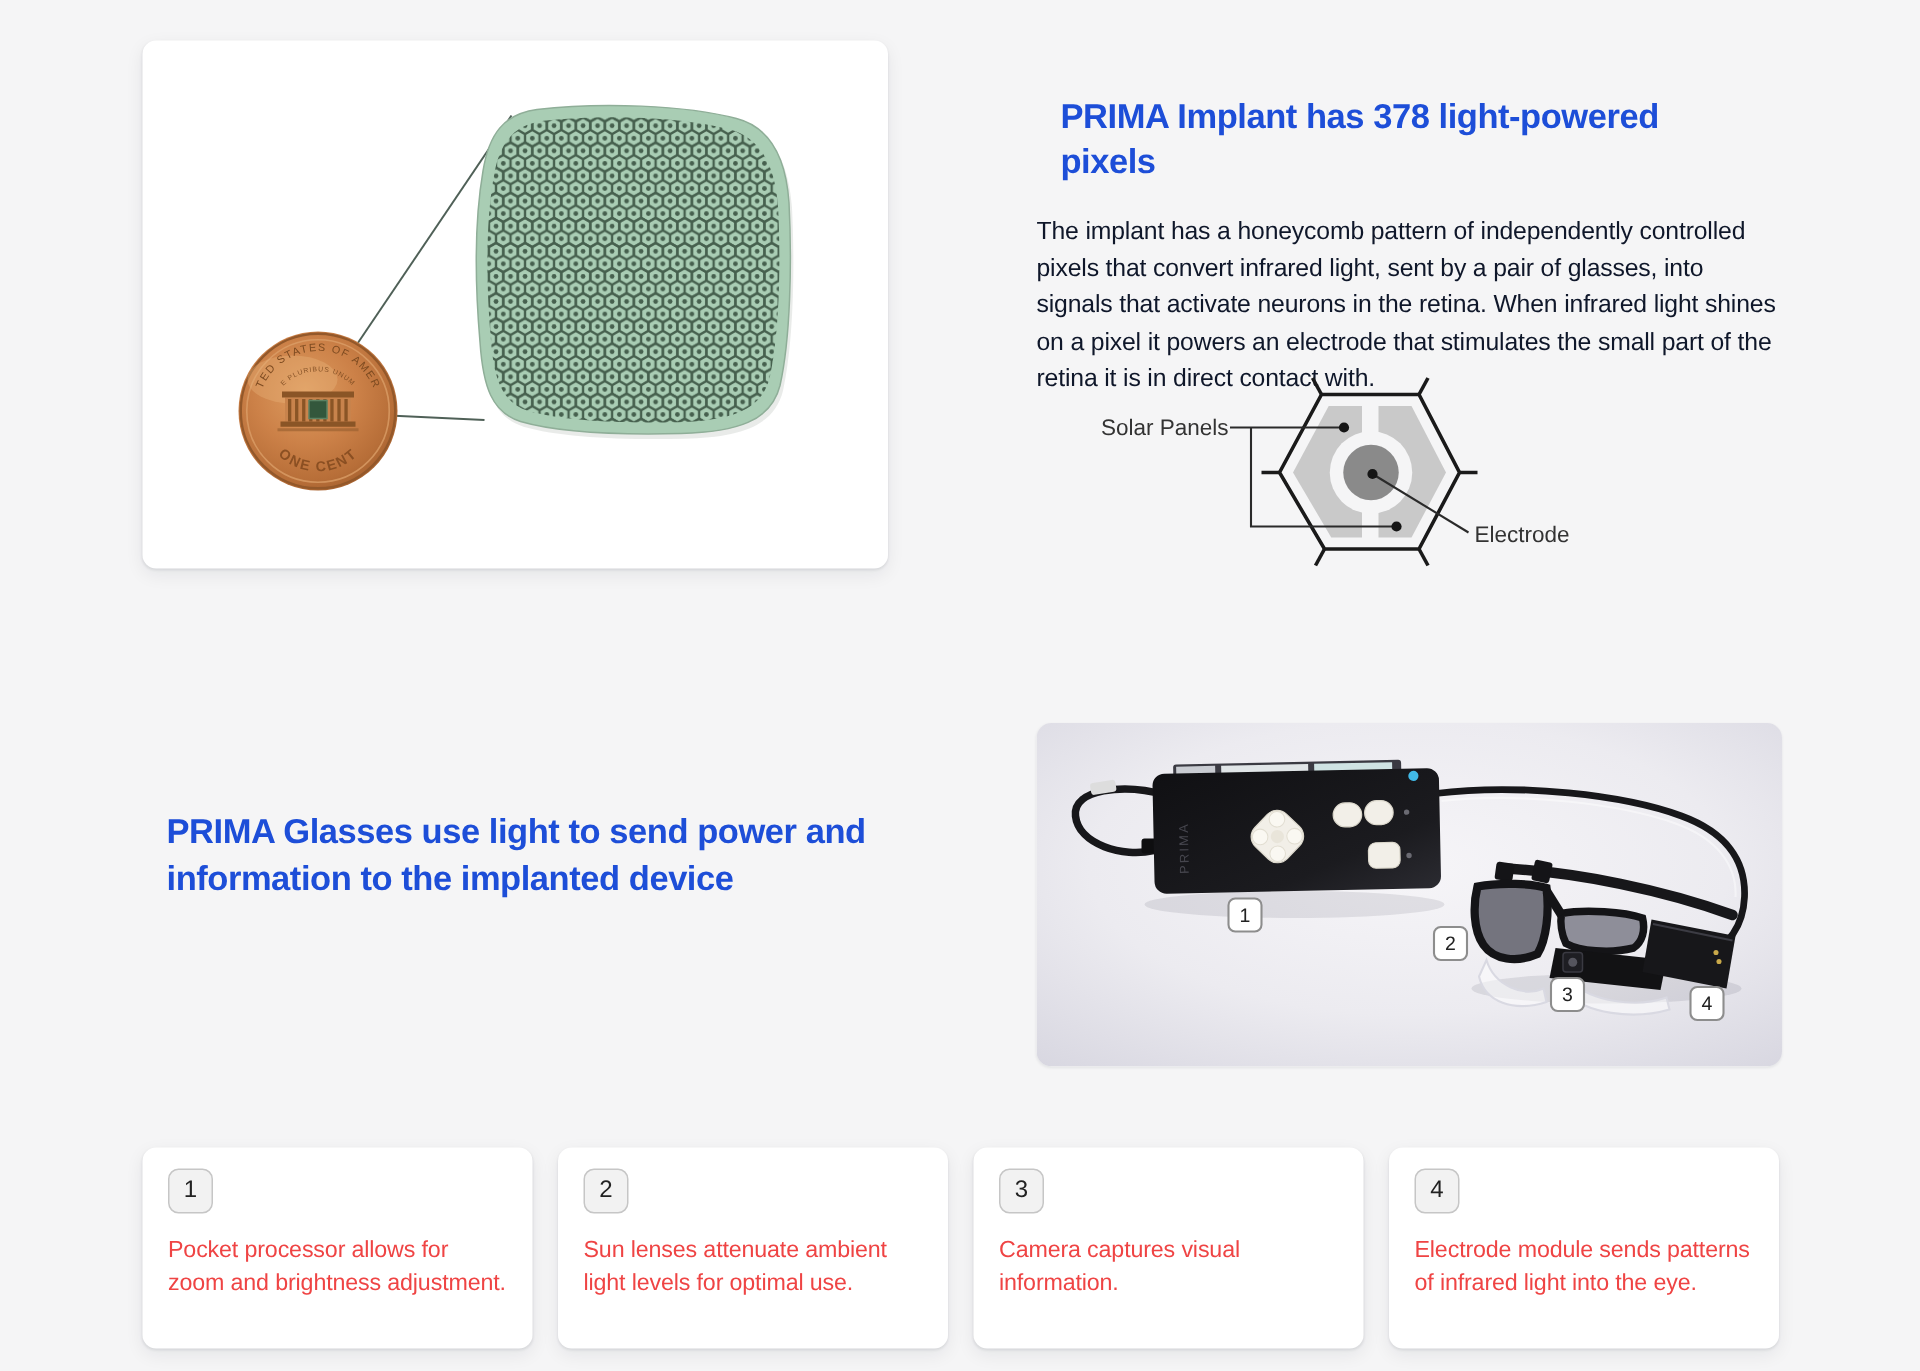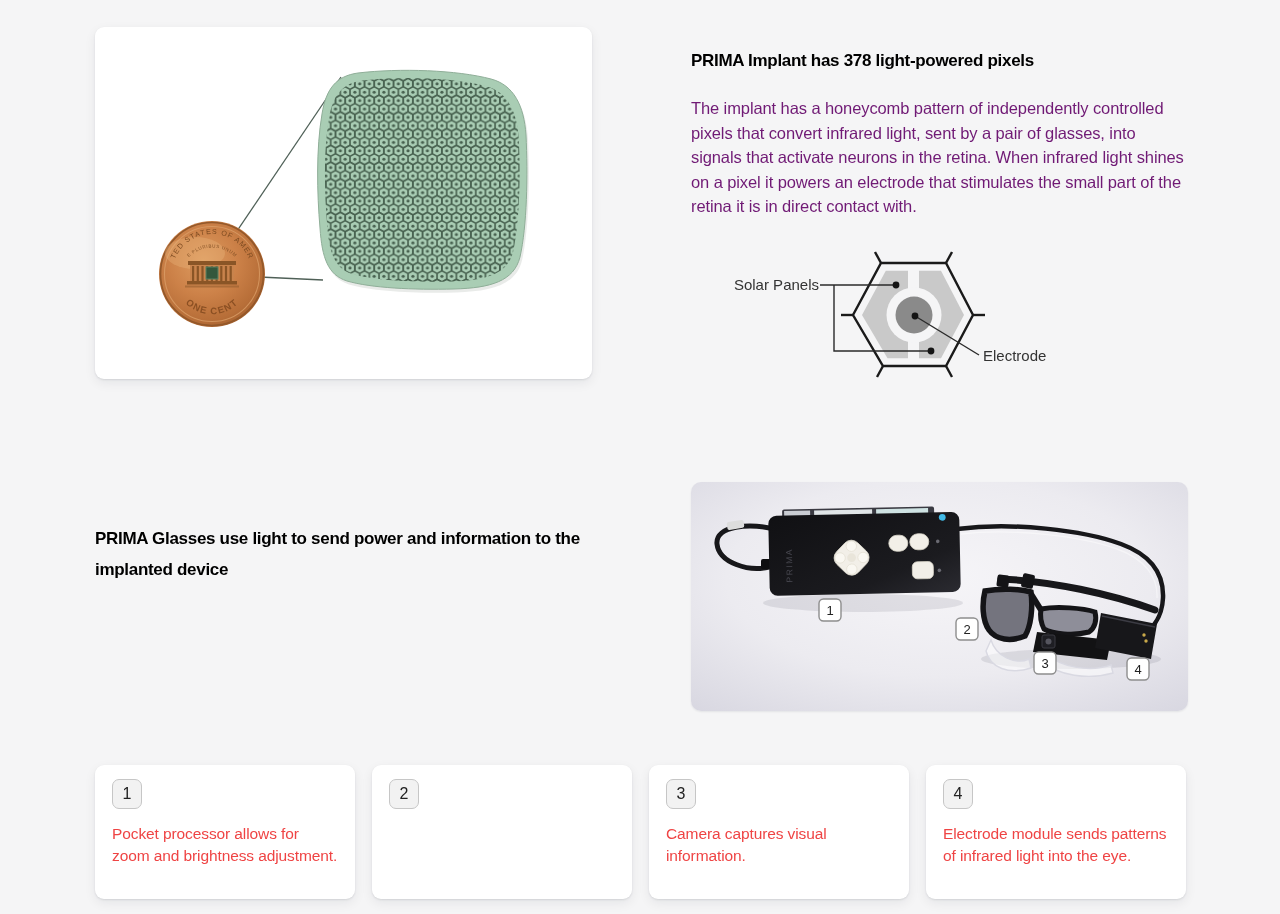--- a/index.html
+++ b/index.html
@@ -7,23 +7,23 @@
     width:1280px;height:914px;position:relative;overflow:hidden;
     background:#f5f5f6;color:#161616;
     font-family:"Liberation Sans",sans-serif;
     -webkit-font-smoothing:antialiased;
   }
   .abs{position:absolute}
   .card{
     background:#ffffff;border-radius:9px;
     box-shadow:0 1px 2px rgba(16,24,40,.10),0 4px 12px rgba(16,24,40,.07);
   }
-  h1,h2{margin:0;font-weight:600;letter-spacing:-.3px;color:#000000;font-size:17px;line-height:30px}
+  h1,h2{margin:16px;font-weight:600;letter-spacing:-.3px;color:#1d4ed8;font-size:23px;line-height:30px}
   h2{line-height:31px}
-  p.body{margin:0;font-size:16.5px;line-height:24.5px;color:#701a75;letter-spacing:-.1px}
+  p.body{margin:0;font-size:16.5px;line-height:24.5px;color:#0f172a;letter-spacing:-.1px}
 
   
   #implant-text{left:691px;top:46px;width:496px}
   #implant-text p.body{margin-top:20px}
 
   
   #pixel-diagram{left:708px;top:250px;width:360px;height:145px}
 
   
   #glasses-text{left:95px;top:523px;width:503px}
@@ -278,20 +278,21 @@
   </svg>
 </div>
 
 <div id="cards-row" class="abs">
   <div class="feature-card">
     <div class="num-badge">1</div>
     <p>Pocket processor allows for zoom and brightness adjustment.</p>
   </div>
   <div class="feature-card">
     <div class="num-badge">2</div>
+    <p>Sun lenses attenuate ambient light levels for optimal use.</p>
   </div>
   <div class="feature-card">
     <div class="num-badge">3</div>
     <p>Camera captures visual information.</p>
   </div>
   <div class="feature-card">
     <div class="num-badge">4</div>
     <p>Electrode module sends patterns of infrared light into the eye.</p>
   </div>
 </div>

